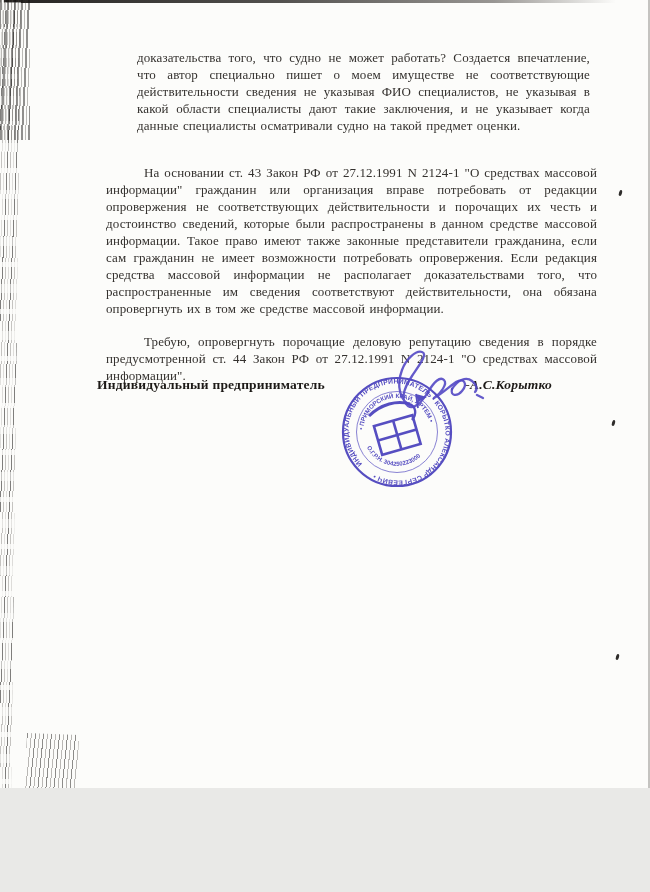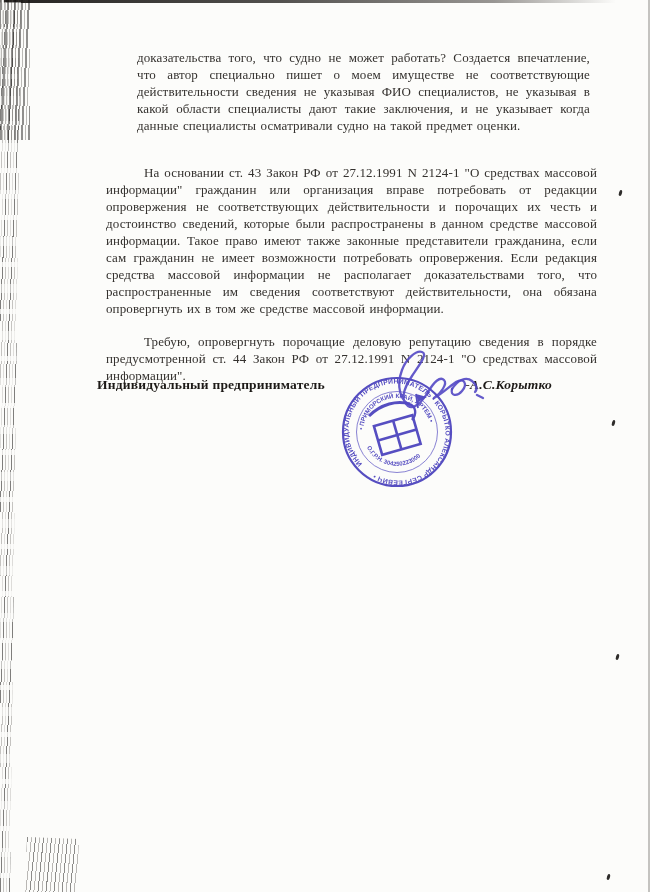--- a/index.html
+++ b/index.html
@@ -2,21 +2,21 @@
 <html style="--paper: #fcfcfa; --text: #34312e; --heading: #1d1a17; --stamp-ink: #4a41bd; --signature-ink: #5348c4;"><head>
 <meta charset="utf-8">
 <style>
   :root{
     --paper:#fcfcfa; --text:#34312e; --heading:#1d1a17;
     --stamp-ink:#4a41bd; --signature-ink:#5348c4;
   }
   html,body{margin:0;padding:0;}
   body{width:650px;height:892px;background:#e9e9e7;}
   .page{
-    position:relative;width:650px;height:892px;background:var(--paper);
+    position:relative;width:650px;height:788px;background:var(--paper);
     overflow:hidden;font-family:"Liberation Serif", serif;
   }
   
   .edge-top{
     position:absolute;top:0;left:4px;width:612px;height:3px;
     background:linear-gradient(90deg, rgba(18,16,14,.92), rgba(40,38,35,.8) 45%, rgba(70,66,62,.55) 80%, rgba(120,116,110,0));
   }
   .edge-left{
     position:absolute;left:-3px;top:-8px;height:912px;width:24px;
     transform:rotate(.7deg);transform-origin:top left;

